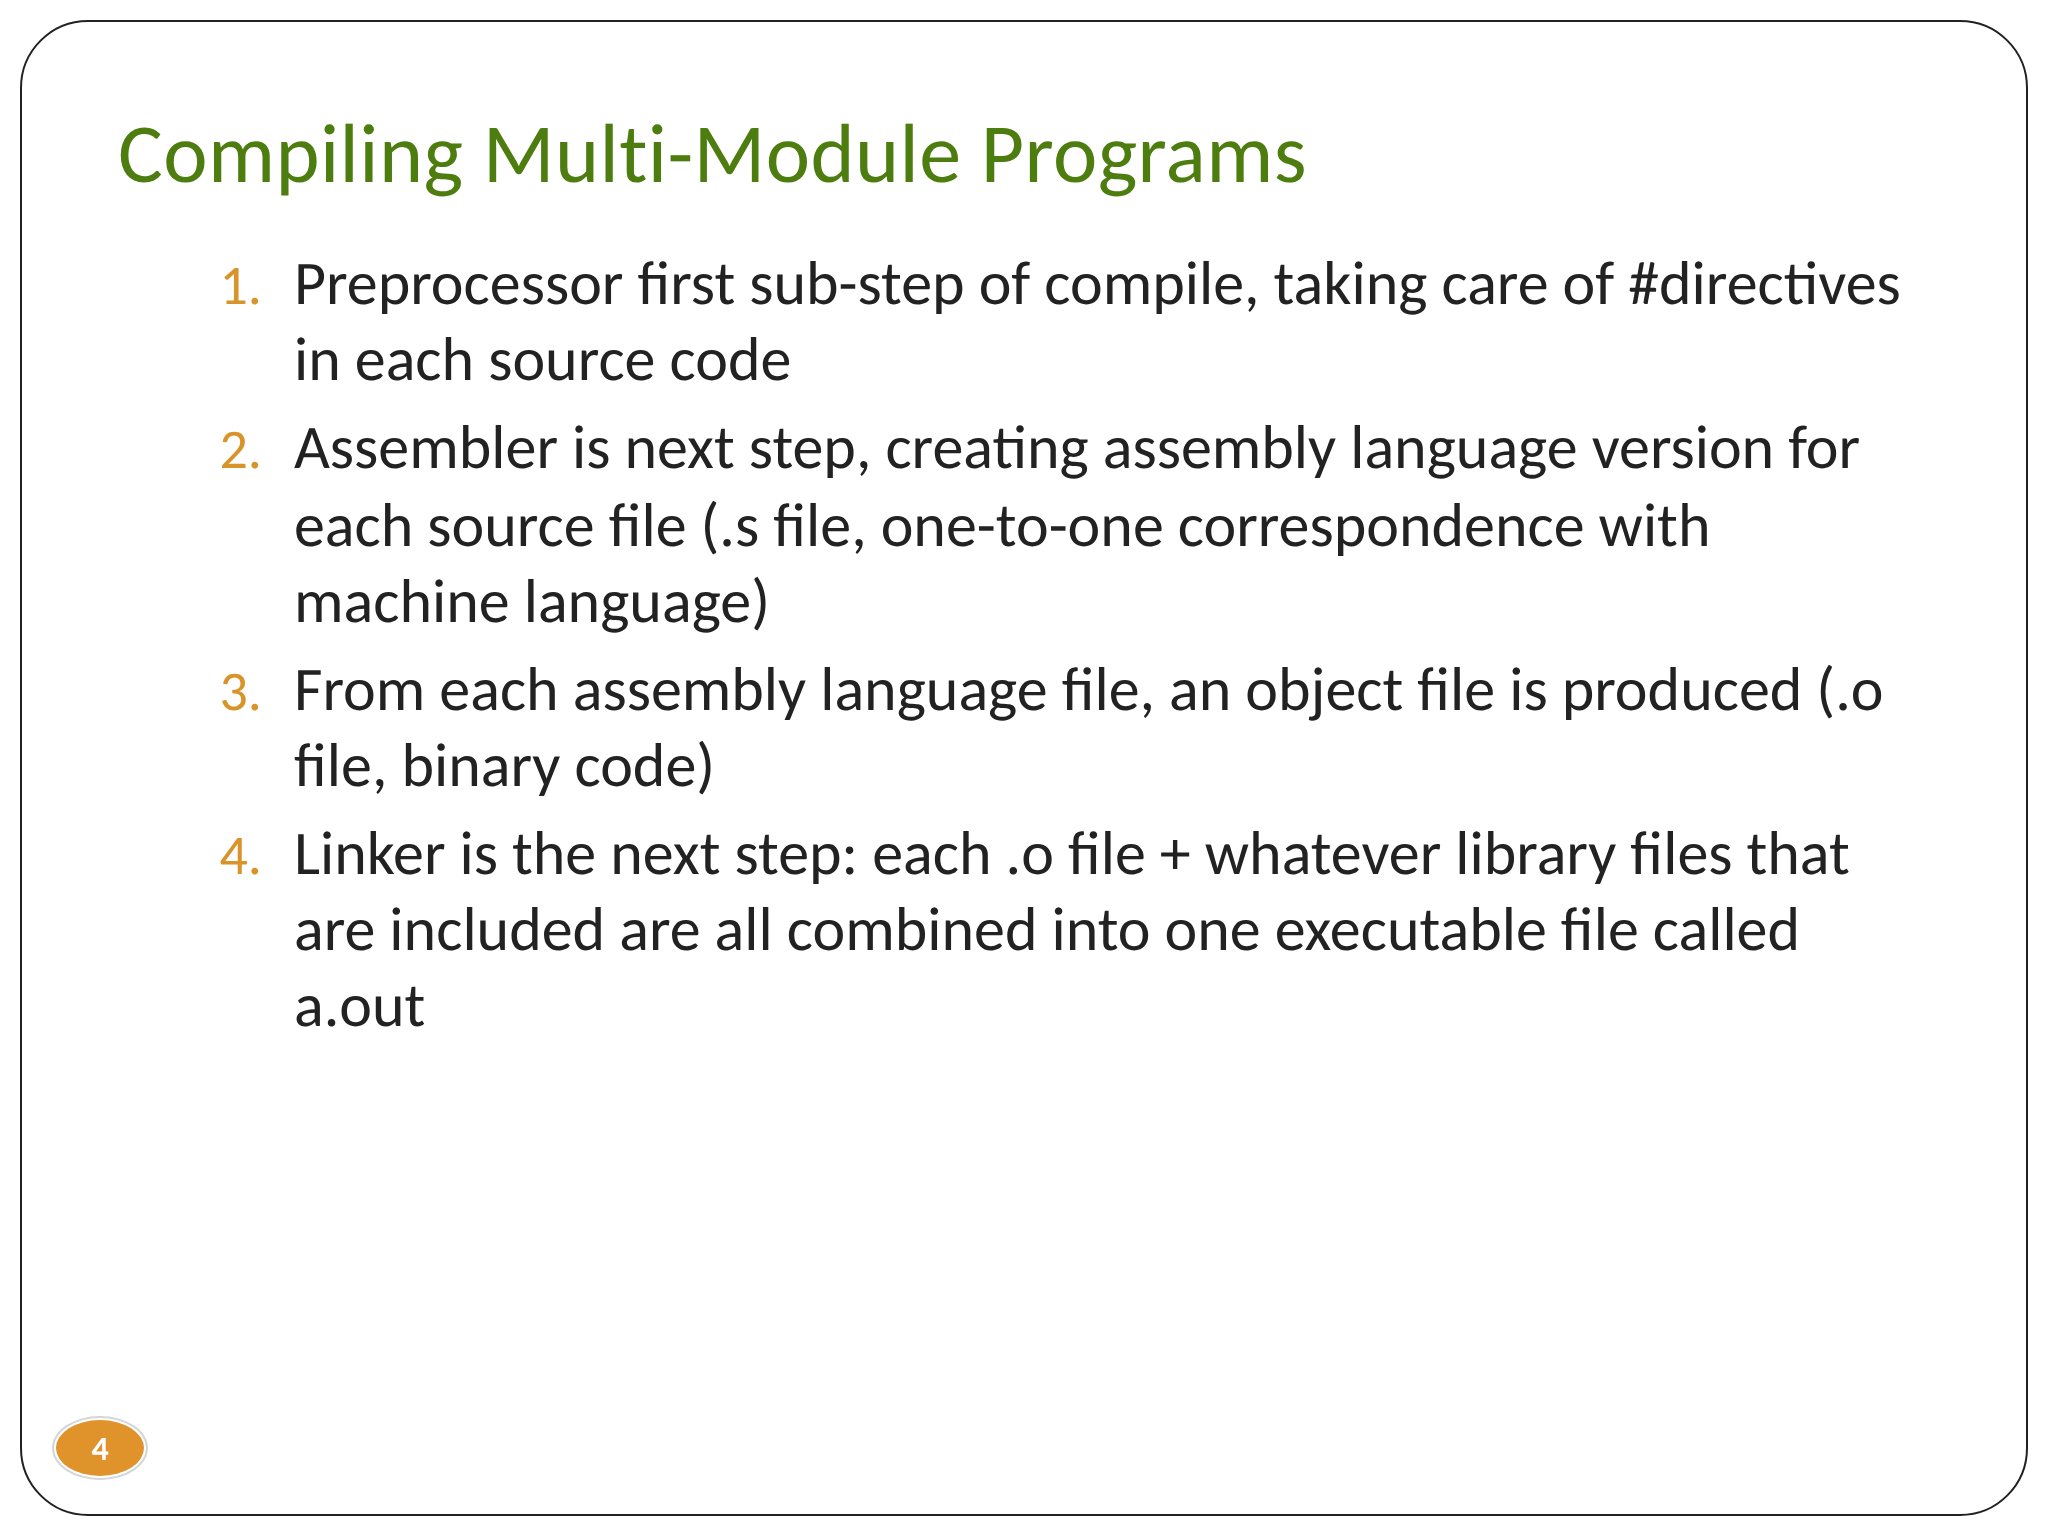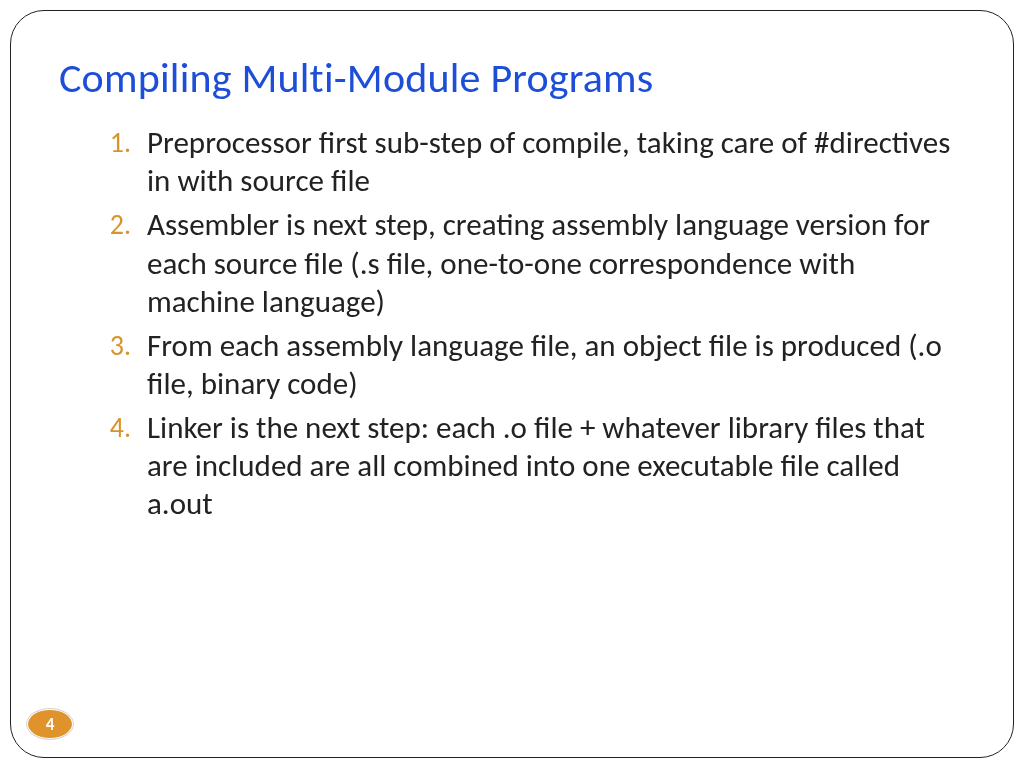--- a/index.html
+++ b/index.html
@@ -11,21 +11,21 @@
     margin: 10px;
     border: 1.5px solid #222;
     border-radius: 34px;
     background: #fff;
     overflow: hidden;
     padding: 44px 48px 30px 48px;
   }
   .title {
     font-size: 42px;
     font-weight: 400;
-    color: #1d4ed8;
+    color: #4d7c0f;
     letter-spacing: 0.2px;
     margin-bottom: 22px;
     line-height: 1.1;
   }
   .list {
     padding-left: 40px;
   }
   .item {
     display: flex;
     align-items: flex-start;
@@ -67,21 +67,21 @@
 </style>
 </head>
 <body>
 
 <div class="slide">
   <h1 class="title">Compiling Multi-Module Programs</h1>
 
   <div class="list">
     <div class="item">
       <div class="num">1.</div>
-      <div class="body">Preprocessor first sub-step of compile, taking care of #directives in with source file</div>
+      <div class="body">Preprocessor first sub-step of compile, taking care of #directives in each source code</div>
     </div>
     <div class="item">
       <div class="num">2.</div>
       <div class="body">Assembler is next step, creating assembly language version for each source file (.s file, one-to-one correspondence with machine language)</div>
     </div>
     <div class="item">
       <div class="num">3.</div>
       <div class="body">From each assembly language file, an object file is produced (.o file, binary code)</div>
     </div>
     <div class="item">

